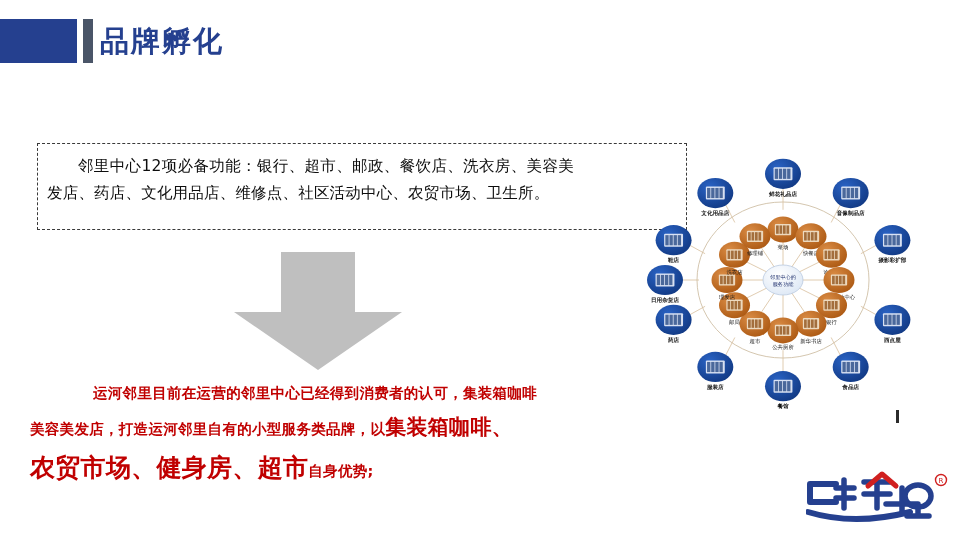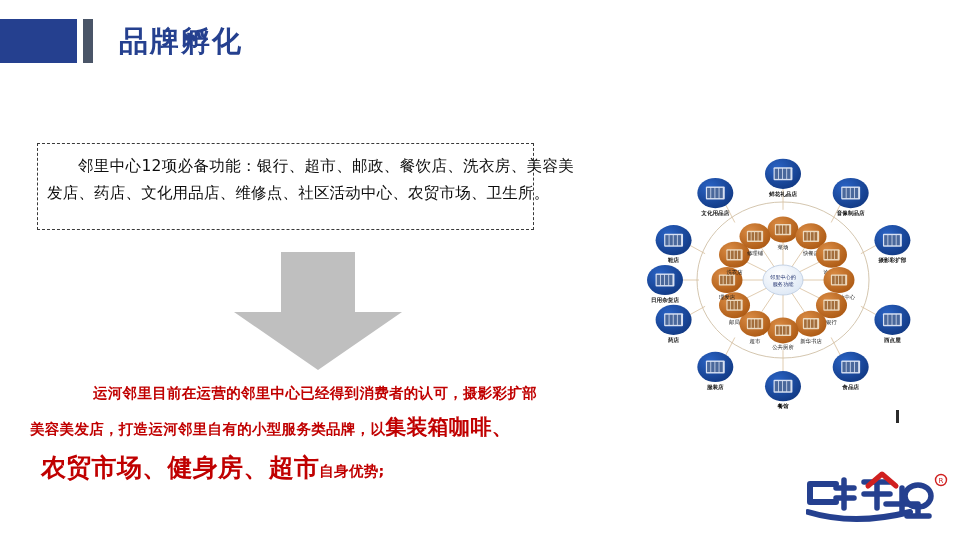--- a/index.html
+++ b/index.html
@@ -34,36 +34,36 @@
   .header-tick {
     position: absolute;
     left: 83px;
     top: 19px;
     width: 10px;
     height: 44px;
     background: #4a5568;
   }
   .header-title {
     position: absolute;
-    left: 119px;
+    left: 100px;
     top: 21px;
     font-size: 29px;
     font-weight: bold;
     color: #25408f;
     letter-spacing: 2px;
     line-height: 40px;
     white-space: nowrap;
   }
 
   
   .note-box {
     position: absolute;
     left: 37px;
     top: 143px;
-    width: 497px;
+    width: 650px;
     height: 87px;
     border: 1px dashed #3a3a3a;
     box-sizing: border-box;
     background: #ffffff;
   }
   .note-text {
     position: absolute;
     left: 9px;
     top: 9px;
     width: 527px;
@@ -116,21 +116,20 @@
   .em-big {
     font-size: 21px;
     color: #c00000;
     font-weight: bold;
     font-family: Liberation Serif, serif;
   }
   .em-bigger {
     font-size: 25px;
     color: #c00000;
     font-weight: bold;
-    margin-left: 11px;
   }
 
   
   .diagram {
     position: absolute;
     left: 620px;
     top: 150px;
     width: 330px;
     height: 285px;
   }
@@ -188,21 +187,21 @@
     <div class="note-text">邻里中心12项必备功能：银行、超市、邮政、餐饮店、洗衣房、美容美发店、药店、文化用品店、维修点、社区活动中心、农贸市场、卫生所。</div>
   </div>
 
   <div class="arrow-wrap">
     <svg width="180" height="120" viewBox="0 0 180 120">
       <polygon points="53,0 127,0 127,60 174,60 90,118 6,60 53,60" fill="#bfbfbf"></polygon>
     </svg>
   </div>
 
   <div class="red-block">
-    <div class="red-line red-line-1">运河邻里目前在运营的邻里中心已经得到消费者的认可，摄影彩扩部</div>
+    <div class="red-line red-line-1">运河邻里目前在运营的邻里中心已经得到消费者的认可，集装箱咖啡</div>
     <div class="red-line red-line-2">
       <span>美容美发店，打造运河邻里自有的小型服务类品牌，以</span><span class="em-big">集装箱咖啡、</span>
     </div>
     <div class="red-line red-line-3">
       <span class="em-bigger">农贸市场、健身房、超市</span><span>自身优势;</span>
     </div>
   </div>
 
   <div class="diagram">
     <svg width="330" height="285" viewBox="0 0 330 285" id="diagram-svg">

